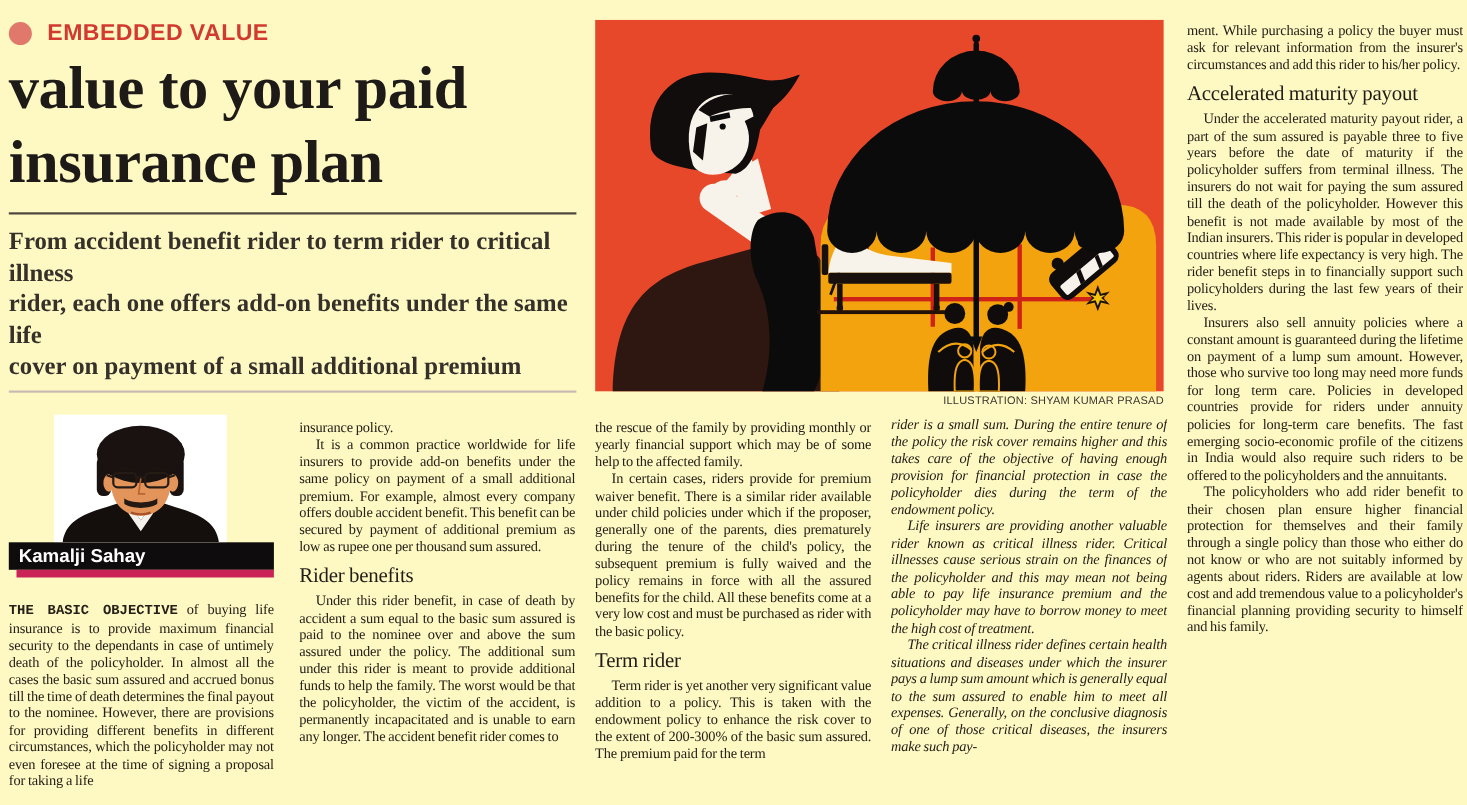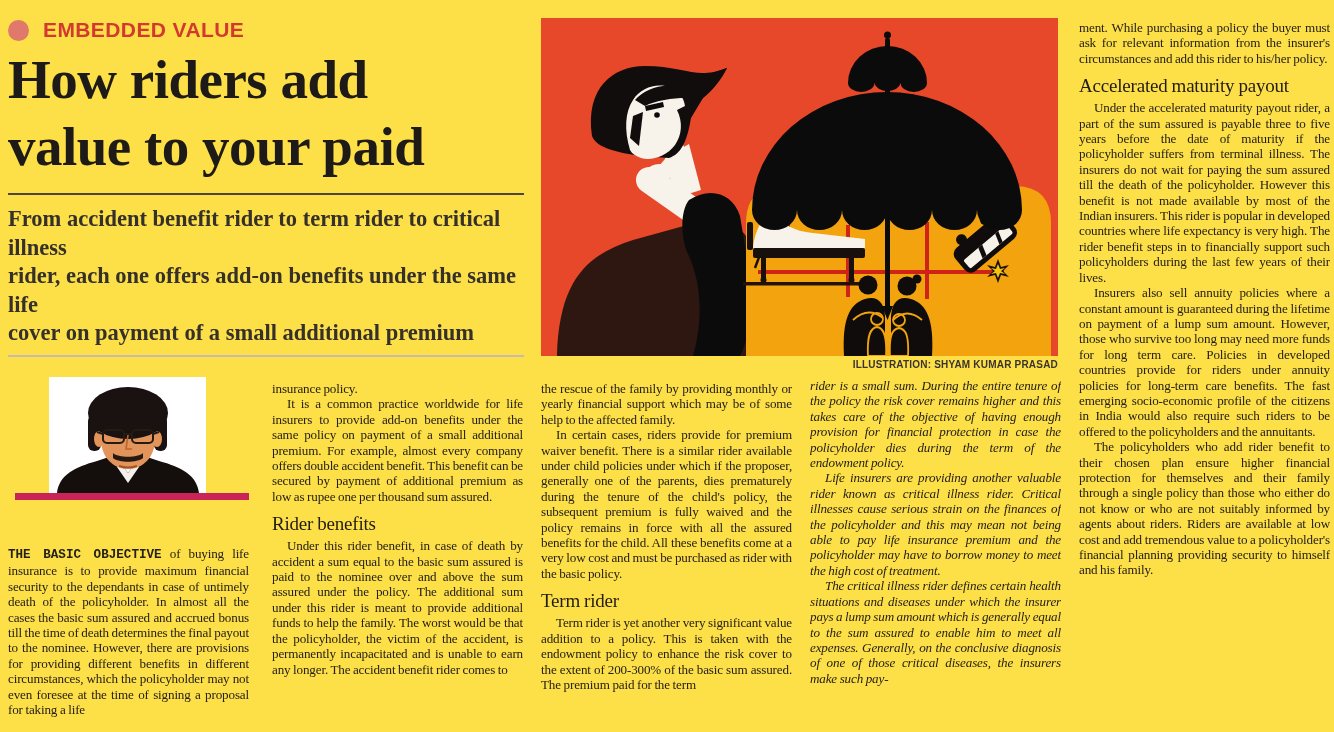--- a/index.html
+++ b/index.html
@@ -1,20 +1,20 @@
 <!DOCTYPE html>
 <html lang="en"><head>
 <meta charset="utf-8">
 <title>How riders add value to your life insurance plan</title>
 <style>
   * { margin:0; padding:0; box-sizing:border-box; }
   html,body { background:#d8cfcc; }
   .page {
     position:relative; width:1334px; height:732px; overflow:hidden;
-    background:#fde047;
+    background:#fef9c3;
     font-family:"Liberation Serif","DejaVu Serif",serif;
   }
   
   .masthead { position:absolute; left:8px; top:18px; width:516px; }
   .kicker { display:flex; align-items:center; gap:14px; height:24px; }
   .dot { width:21px; height:21px; border-radius:50%; background:#e0786b; flex:0 0 auto; }
   .kicker-label {
     font-family:"Liberation Sans","DejaVu Sans",sans-serif; font-weight:bold;
     font-size:21px; letter-spacing:0.4px; color:#d23a30;
   }
@@ -33,21 +33,21 @@
   .caption-bar { height:25px; background:#0e0c0c; display:flex; align-items:center;
     padding-left:9px; margin-top:0px;
     font-family:"Liberation Sans","DejaVu Sans",sans-serif;
     font-weight:bold; font-size:17px; color:#ffffff; }
   .caption-strip { height:7px; background:#ca2357; margin-left:7px; }
 
   
   .illustration { position:absolute; left:541px; top:18px; width:517px; height:338px; }
   .illustration svg { display:block; width:517px; height:338px; }
   .illo-credit { position:absolute; left:541px; top:359px; width:517px; text-align:right;
-    font-family:"Liberation Sans","DejaVu Sans",sans-serif; font-weight:bold;
+    font-family:"Liberation Sans","DejaVu Sans",sans-serif; font-weight:normal;
     font-size:10px; letter-spacing:0.2px; color:#3a332e; }
 
   
   .col { position:absolute; width:251px; overflow:hidden;
     font-size:13.1px; line-height:15.4px; text-align:justify;
     color:#262019; letter-spacing:-0.15px; word-spacing:-0.5px; }
   .col-1 { left:8px;    top:546px; width:241px; height:173px; }
   .col-2 { left:272px;  top:381px; height:338px; }
   .col-3 { left:541px;  top:381px; height:338px; }
   .col-4 { left:810px;  top:378px; height:341px;font-style:italic; }
@@ -64,22 +64,22 @@
 <body>
 
 <div class="page">
 
   <header class="masthead">
     <div class="kicker">
       <span class="dot"></span>
       <span class="kicker-label">EMBEDDED VALUE</span>
     </div>
     <h1 class="headline">
-      <span>How riders add</span>
       <span>value to your paid</span>
+      <span>insurance plan</span>
     </h1>
     <div class="rule rule-dark"></div>
     <p class="standfirst">
       <span>From accident benefit rider to term rider to critical illness</span>
       <span>rider, each one offers add-on benefits under the same life</span>
       <span>cover on payment of a small additional premium</span>
     </p>
     <div class="rule rule-light"></div>
   </header>
 
@@ -100,20 +100,23 @@
         <rect x="54" y="53" width="21" height="13" rx="4"></rect>
         <rect x="83" y="53" width="21" height="13" rx="4"></rect>
         <path d="M75,57 L83,57"></path>
           <path d="M54,57 L48,55"></path>
           <path d="M104,57 L110,55"></path>
       </g>
       <path d="M79,58 L77,72 L83,72" fill="none" stroke="#b9652f" stroke-width="1.6"></path>
       <path d="M64,76 C69,81 89,81 94,76 L94,81 C88,86 70,86 64,81 Z" fill="#241a13"></path>
       <path d="M70,89 Q79,92 88,89" stroke="#a8512a" stroke-width="2" fill="none"></path>
     </svg>
+    <figcaption class="caption-bar">
+      <span>Kamalji Sahay</span>
+    </figcaption>
     <div class="caption-strip"></div>
   </figure>
 
   <figure class="illustration">
     <svg viewBox="0 0 517 338" aria-hidden="true">
       <rect width="517" height="338" fill="#e8482a"></rect>
 
       <g>
         <path d="M16,338 C18,260 48,236 92,222 L150,206 C182,197 202,206 210,228 L222,338 Z" fill="#2e1710"></path>
         <path d="M124,140 L148,126 L160,172 L134,180 Z" fill="#f7f3ea"></path>

